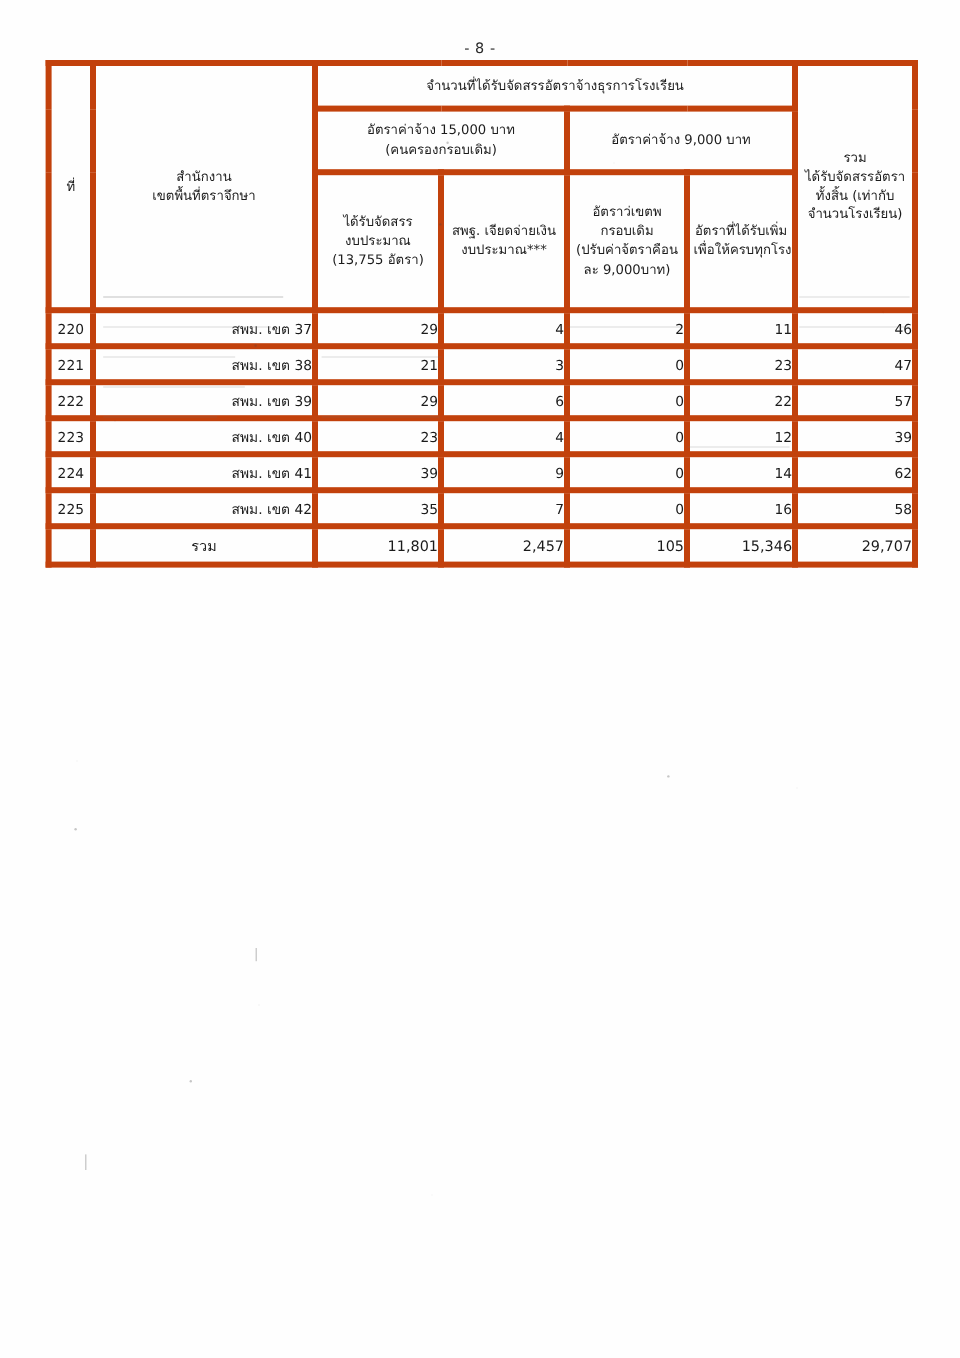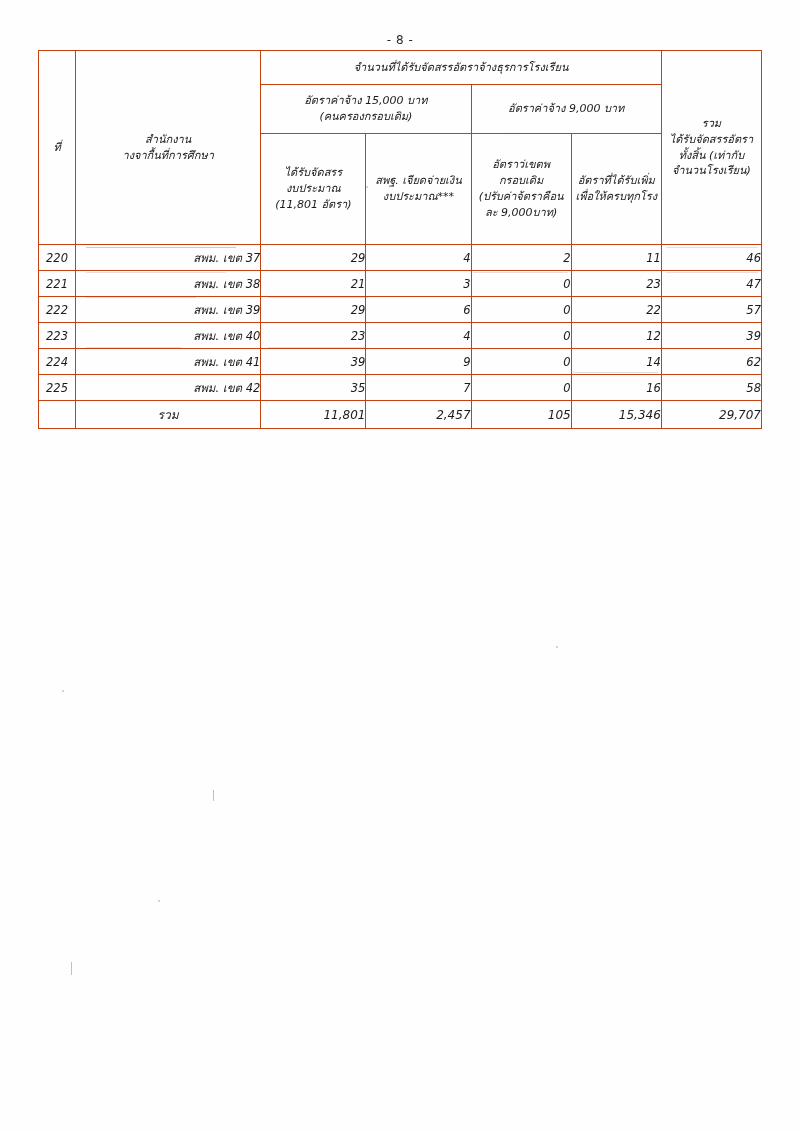--- a/index.html
+++ b/index.html
@@ -59,25 +59,24 @@
     width: 724px;
   }
   table.alloc {
     border-collapse: collapse;
     width: 724px;
     table-layout: fixed;
     color: #1b1b1b;
   }
   table.alloc th,
   table.alloc td {
-    border: 1px solid #c2410c;
+    border: 5px solid #c2410c;
     padding: 0;
     font-weight: normal;
     vertical-align: middle;
-    font-style: italic;
   }
 
   
   table.alloc th {
     text-align: center;
     font-size: 11px;
     line-height: 1.45;
     padding: 3px 3px;
   }
   th.h-group {
@@ -164,21 +163,21 @@
         <col style="width:100px">
       </colgroup>
 
       <thead>
         <tr>
           <th rowspan="3" class="h-tall">
             <span class="ln">ที่</span>
           </th>
           <th rowspan="3" class="h-tall">
             <span class="ln">สำนักงาน</span>
-            <span class="ln">างจากื้นที่การศึกษา</span>
+            <span class="ln">เขตพื้นที่ตราจึกษา</span>
           </th>
           <th colspan="4" class="h-group" style="height:27px">
             <span class="ln">จำนวนที่ได้รับจัดสรรอัตราจ้างธุรการโรงเรียน</span>
           </th>
           <th rowspan="3" class="h-tall">
             <span class="ln">รวม</span>
             <span class="ln">ได้รับจัดสรรอัตรา</span>
             <span class="ln">ทั้งสิ้น (เท่ากับ</span>
             <span class="ln">จำนวนโรงเรียน)</span>
           </th>
@@ -191,21 +190,21 @@
           </th>
           <th colspan="2" class="h-group" style="height:42px">
             <span class="ln">อัตราค่าจ้าง 9,000 บาท</span>
           </th>
         </tr>
 
         <tr>
           <th style="height:104px">
             <span class="ln">ได้รับจัดสรร</span>
             <span class="ln">งบประมาณ</span>
-            <span class="ln">(11,801 อัตรา)</span>
+            <span class="ln">(13,755 อัตรา)</span>
           </th>
           <th>
             <span class="ln">สพฐ. เจียดจ่ายเงิน</span>
             <span class="ln">งบประมาณ***</span>
           </th>
           <th>
             <span class="ln">อัตราว่เขตพ</span>
             <span class="ln">กรอบเดิม</span>
             <span class="ln">(ปรับค่าจ้ตราคือน</span>
             <span class="ln">ละ 9,000บาท)</span>

